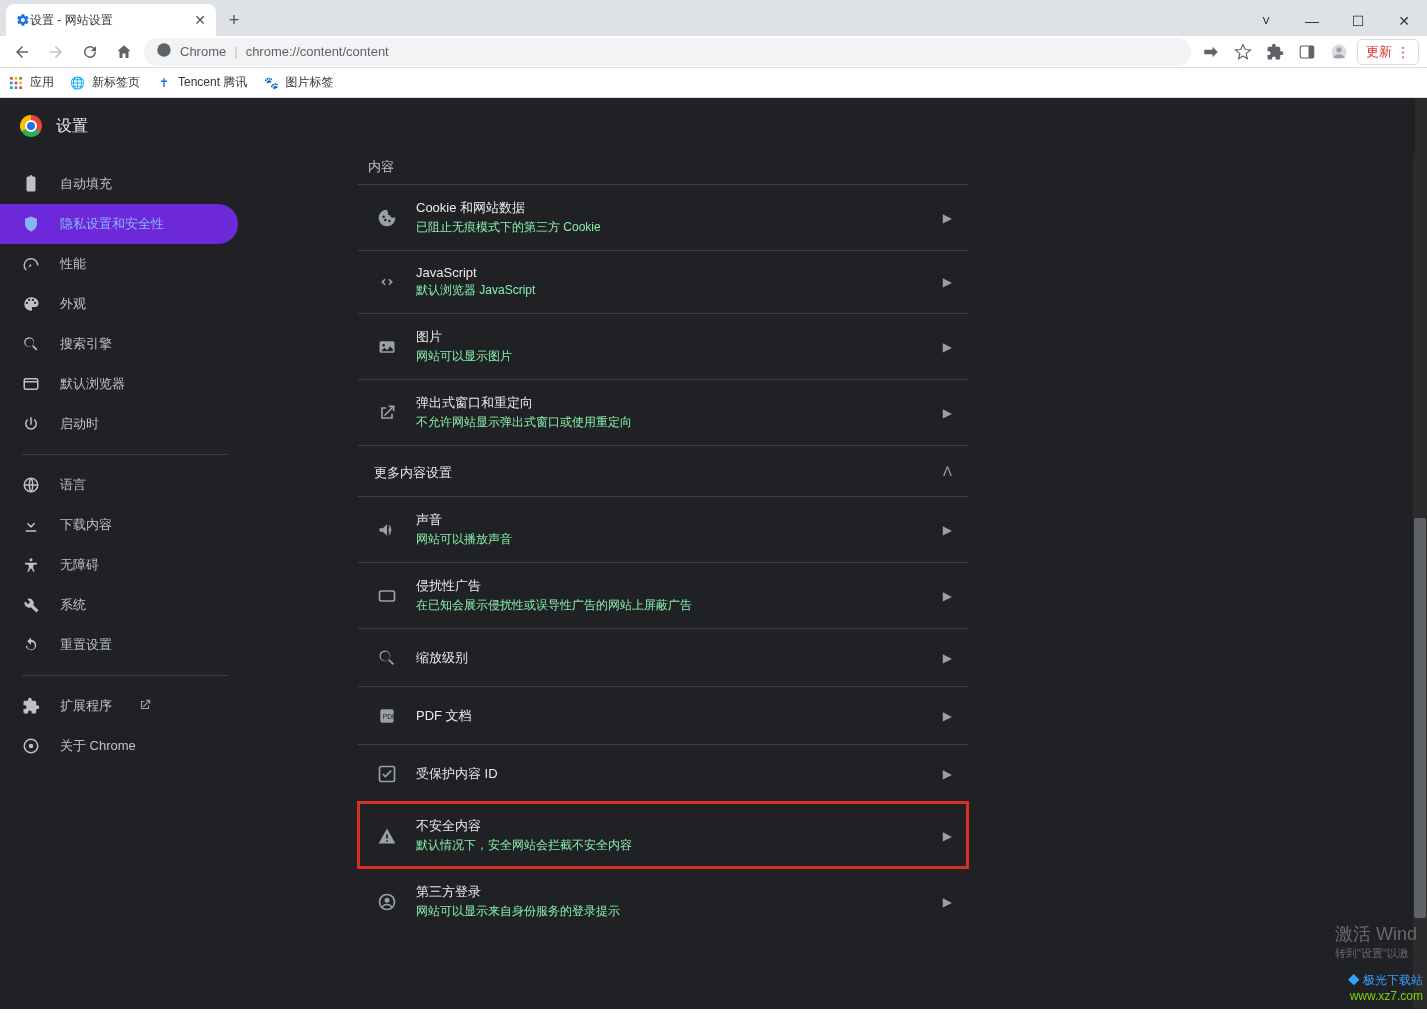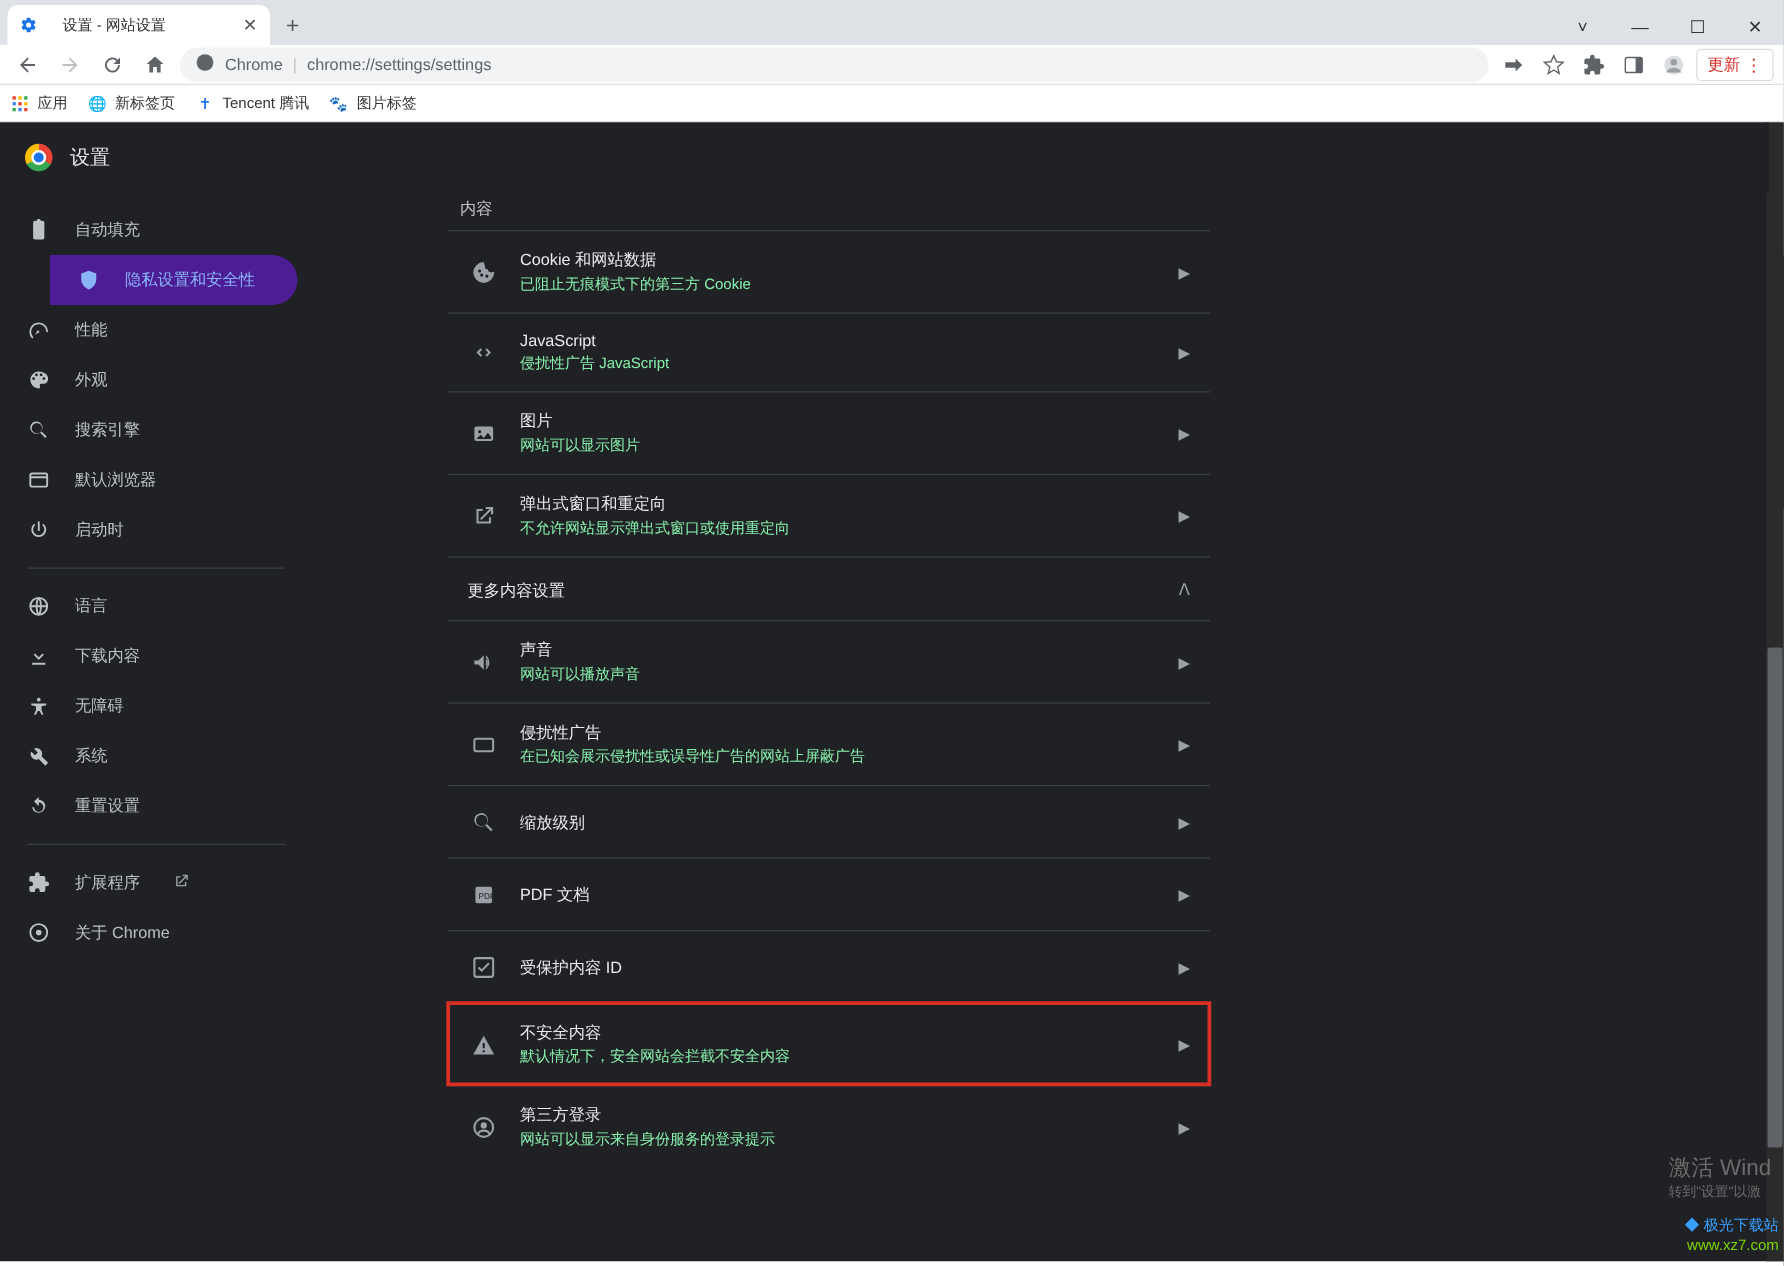--- a/index.html
+++ b/index.html
@@ -1,20 +1,20 @@
 <!DOCTYPE html>
 <html><head>
 <meta charset="utf-8">
 <style>
 * { margin: 0; padding: 0; box-sizing: border-box; font-family: "Segoe UI", "Microsoft YaHei", sans-serif; }
 body { width: 1427px; height: 1013px; background: #fff; overflow: hidden; }
 
 
 .title-bar { height: 36px; background: #dee1e6; display: flex; align-items: flex-end; }
-.tab { background: #fff; height: 32px; margin-left: 6px; border-radius: 8px 8px 0 0; display: flex; align-items: center; padding: 0 10px; width: 210px; gap: 20px; font-size: 12px; color: #333; }
+.tab { background: #fff; height: 32px; margin-left: 6px; border-radius: 8px 8px 0 0; display: flex; align-items: center; padding: 0 10px; width: 210px; gap: 0; font-size: 12px; color: #333; }
 .tab .gear { width: 14px; height: 14px; color: #1a73e8; }
 .tab .close { margin-left: auto; font-size: 14px; color: #555; }
 .new-tab { width: 28px; height: 28px; display: flex; align-items: center; justify-content: center; font-size: 18px; color: #555; margin-left: 4px; margin-bottom: 2px; }
 .win-controls { margin-left: auto; display: flex; }
 .win-controls div { width: 46px; height: 30px; display: flex; align-items: center; justify-content: center; font-size: 14px; color: #333; }
 
 
 .toolbar { height: 32px; background: #fff; display: flex; align-items: center; padding: 0 8px; gap: 6px; border-bottom: 1px solid #ddd; }
 .tb-icon { width: 28px; height: 28px; display: flex; align-items: center; justify-content: center; color: #5f6368; border-radius: 50%; }
 .tb-icon svg { width: 18px; height: 18px; }
@@ -36,21 +36,21 @@
 .settings-header { position: absolute; top: 0; left: 0; right: 12px; height: 56px; display: flex; align-items: center; padding-left: 20px; z-index: 5; background: #202124; }
 .settings-title { color: #e8eaed; font-size: 16px; display: flex; align-items: center; gap: 14px; }
 .chrome-logo { width: 22px; height: 22px; border-radius: 50%; background: conic-gradient(#ea4335 0 120deg, #34a853 120deg 240deg, #fbbc05 240deg 360deg); position: relative; }
 .chrome-logo::after { content:""; position:absolute; inset:5px; background:#1a73e8; border-radius:50%; border:2px solid #fff; }
 
 .search-wrap { position: absolute; left: 358px; top: 10px; width: 610px; height: 38px; background: #303134; border-radius: 30px; display: flex; align-items: center; padding: 0 16px; gap: 12px; color: #9aa0a6; font-size: 14px; }
 
 
 .sidebar { width: 250px; padding-top: 26px; overflow-y: auto; }
 .side-item { height: 40px; display: flex; align-items: center; padding: 0 22px; gap: 20px; color: #bdc1c6; font-size: 13px; border-radius: 0 20px 20px 0; margin-right: 12px; cursor: pointer; }
-.side-item.active { background: #4c1d95; color: #8ab4f8; margin-left: 40px; }
+.side-item.active { background: #6d28d9; color: #8ab4f8; }
 .side-item .si-icon { width: 18px; display: flex; justify-content: center; }
 .side-sep { height: 1px; background: #3c4043; margin: 10px 22px; }
 .side-item.ext { color: #bdc1c6; }
 .ext-open { margin-left: 6px; color: #9aa0a6; }
 
 
 .main { flex: 1; padding-top: 60px; overflow-y: auto; position: relative; }
 .content-card { width: 610px; margin-left: 108px; }
 .section-label-top { color: #e8eaed; font-size: 13px; padding: 0 0 8px 10px; opacity: 0.8; }
 .row { display: flex; align-items: center; padding: 14px 16px; border-top: 1px solid #3c4043; cursor: pointer; min-height: 58px; }
@@ -115,21 +115,21 @@
       <svg viewBox="0 0 24 24">
         <path d="M12 3l9 8h-3v9h-4v-6H10v6H6v-9H3z"></path>
       </svg>
     </div>
   <div class="omnibox">
     <span><svg width="16" height="16" viewBox="0 0 24 24">
           <circle cx="12" cy="12" r="10" fill="#5f6368"></circle>
         </svg></span>
     <span class="chrome-label">Chrome</span>
     <span class="sep">|</span>
-    <span class="url">chrome://settings/settings</span>
+    <span class="url">chrome://content/content</span>
   </div>
   <div class="tb-right">
     <div class="tb-icon">
         <svg viewBox="0 0 24 24">
           <path d="M14 9V5l7 7-7 7v-4H3V9z"></path>
         </svg>
       </div>
     <div class="tb-icon">
         <svg viewBox="0 0 24 24">
           <path d="M12 17.3 6.2 21l1.6-6.8L2 9.2l7-.6L12 2l3 6.6 7 .6-5.8 5 1.6 6.8z" fill="none" stroke="#5f6368" stroke-width="1.5"></path>
@@ -354,21 +354,21 @@
         <span class="chev">▶</span>
       </div>
       <div class="row">
         <span class="r-icon">
             <svg viewBox="0 0 24 24" width="20" height="20">
               <path d="M9 16 5 12l4-4 1.4 1.4L7.8 12l2.6 2.6zm6 0-1.4-1.4L16.2 12l-2.6-2.6L15 8l4 4z"></path>
             </svg>
           </span>
         <div class="r-text">
             <div class="r-title">JavaScript</div>
-            <div class="r-sub">侵扰性广告 JavaScript</div>
+            <div class="r-sub">默认浏览器 JavaScript</div>
           </div>
         <span class="chev">▶</span>
       </div>
       <div class="row">
         <span class="r-icon">
             <svg viewBox="0 0 24 24" width="20" height="20">
               <rect x="3" y="5" width="18" height="14" rx="2"></rect>
               <circle cx="8" cy="10" r="1.5" fill="#202124"></circle>
               <path d="M5 17l4-4 3 3 4-5 3 4v2z" fill="#202124"></path>
             </svg>

